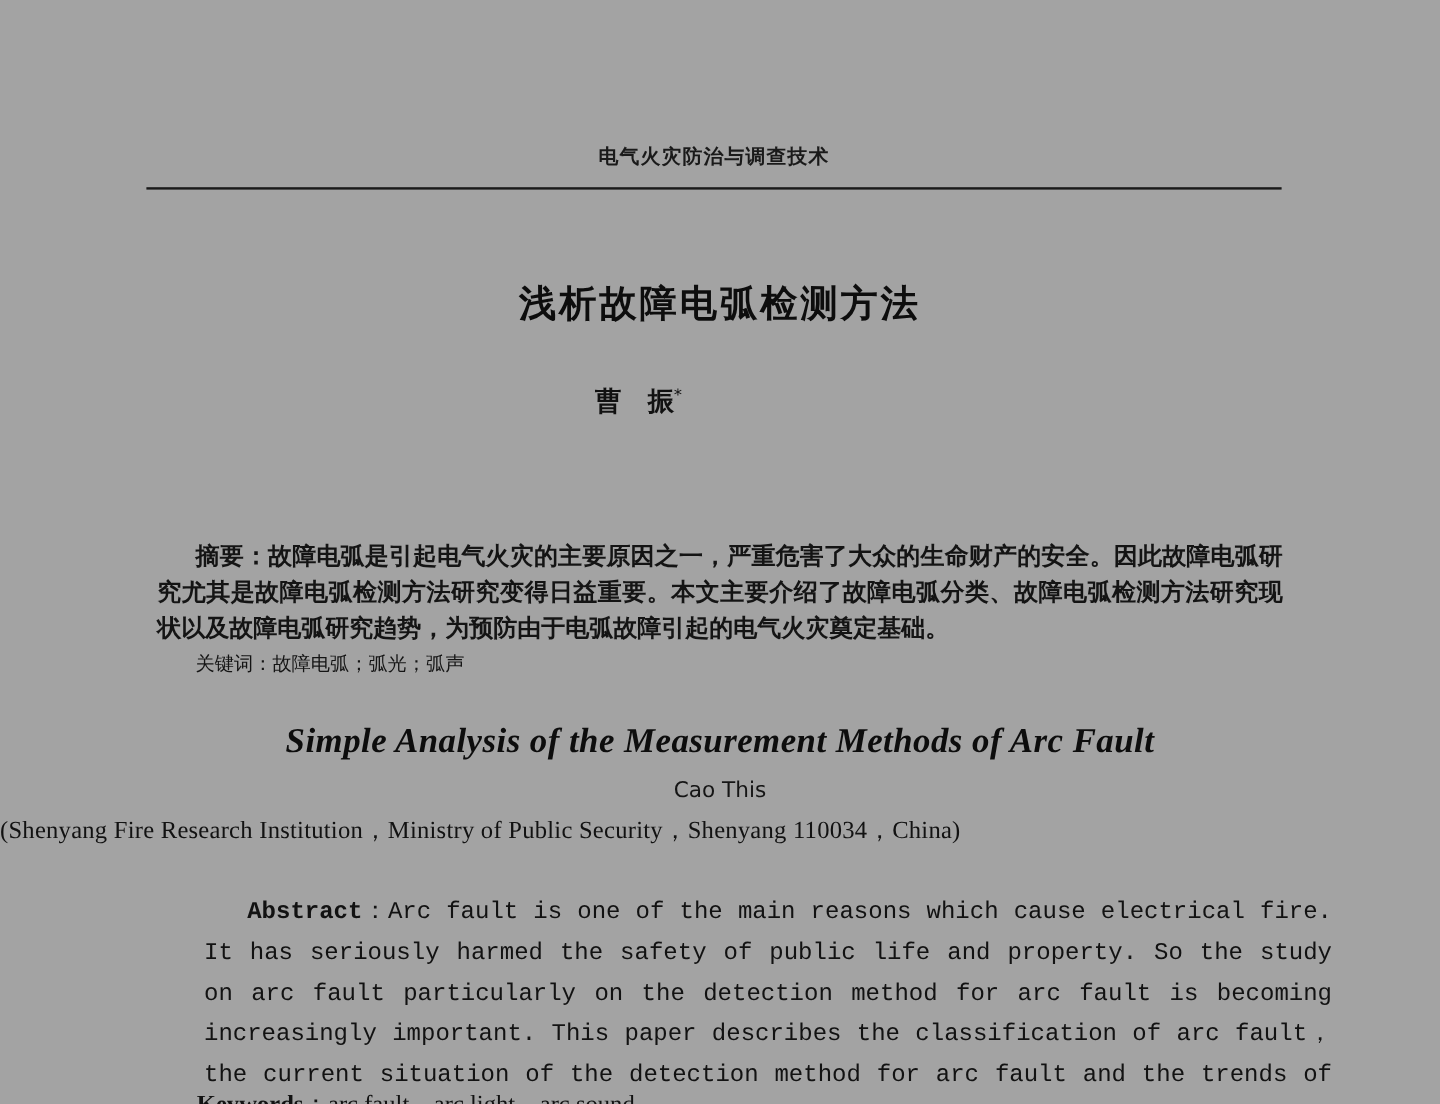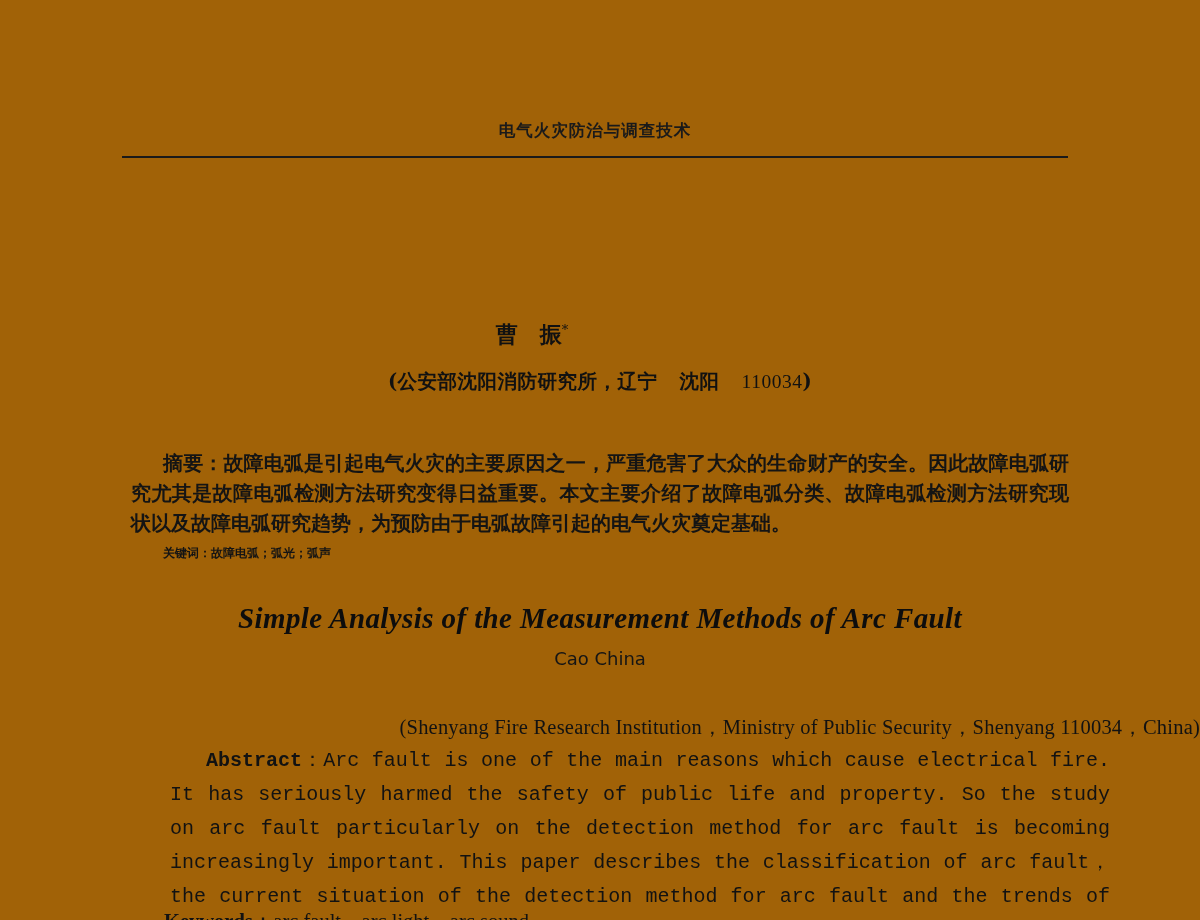--- a/index.html
+++ b/index.html
@@ -13,21 +13,21 @@
     overflow: hidden;
     font-family: "Liberation Serif", "DejaVu Serif", serif;
     color: #101010;
     position: relative;
   }
 
   .page {
     position: relative;
     width: 1200px;
     height: 920px;
-    background: #a16207;
+    background: #a3a3a3;
   }
 
   
   .running-head {
     position: absolute;
     left: 122px;
     top: 120px;
     width: 946px;
     text-align: center;
     font-family: "DejaVu Sans", "Liberation Sans", sans-serif;
@@ -105,22 +105,22 @@
     text-align: justify;
     color: #141414;
   }
   .cn-abstract .lead { padding-left: 32px; }
   .cn-keywords {
     position: absolute;
     left: 131px;
     top: 538px;
     width: 938px;
     font-family: "DejaVu Sans", "Liberation Sans", sans-serif;
-    font-weight: 700;
-    font-size: 12px;
+    font-weight: 400;
+    font-size: 16px;
     line-height: 30px;
     color: #141414;
     padding-left: 32px;
     box-sizing: border-box;
   }
 
   
   .en-title {
     position: absolute;
     left: 0;
@@ -143,27 +143,26 @@
     font-family: "DejaVu Sans", "Liberation Sans", sans-serif;
     font-weight: 400;
     font-size: 18px;
     color: #151515;
   }
   .en-affil {
     position: absolute;
     left: 0;
     top: 677px;
     width: 1200px;
-    text-align: right;
+    text-align: left;
     font-family: "Liberation Serif", "DejaVu Serif", serif;
     font-weight: 400;
     font-size: 20.5px;
     letter-spacing: 0.2px;
     color: #121212;
-    margin-top: 36px;
   }
 
   
   .en-abstract {
     position: absolute;
     left: 128px;
     top: 744px;
     width: 940px;
     font-family: Liberation Mono, monospace;
     font-size: 20px;
@@ -194,40 +193,38 @@
 </style>
 </head>
 <body>
 
 <div class="page">
 
   <div class="running-head">电气火灾防治与调查技术</div>
 
   <div class="head-rule"></div>
 
+  <div class="cn-title">浅析故障电弧检测方法</div>
 
   <div class="cn-author">
     <span>曹</span><span class="gap"></span><span>振</span><sup>*</sup>
   </div>
 
-  <div class="cn-affil">
-    <span>(公安部沈阳消防研究所，辽宁</span><span class="sp-m"></span><span>沈阳</span><span class="sp-m"></span><span class="zipcode">110034</span><span>)</span>
-  </div>
 
   <div class="cn-abstract">
     <span class="lead">摘要：</span><span>故障电弧是引起电气火灾的主要原因之一，严重危害了大众的生命财产的安全。因此故障电弧研究尤其是故障电弧检测方法研究变得日益重要。本文主要介绍了故障电弧分类、故障电弧检测方法研究现状以及故障电弧研究趋势，为预防由于电弧故障引起的电气火灾奠定基础。</span>
   </div>
 
   <div class="cn-keywords">
     <span>关键词：</span><span>故障电弧；弧光；弧声</span>
   </div>
 
   <div class="en-title">Simple Analysis of the Measurement Methods of Arc Fault</div>
 
-  <div class="en-author">Cao China</div>
+  <div class="en-author">Cao This</div>
 
   <div class="en-affil">(Shenyang Fire Research Institution，Ministry of Public Security，Shenyang 110034，China)</div>
 
   <div class="en-abstract">
     <b class="lead">Abstract</b><span>：</span><span>Arc fault is one of the main reasons which cause electrical fire. It has seriously harmed the safety of public life and property. So the study on arc fault particularly on the detection method for arc fault is becoming increasingly important. This paper describes the classification of arc fault，the current situation of the detection method for arc fault and the trends of the study on arc fault，in order to lay the foundation to prevent the electrical fire caused by arc fault.</span>
   </div>
 
   <div class="en-keywords">
     <b>Keywords</b><span>：</span><span>arc fault，arc light，arc sound</span>
   </div>

